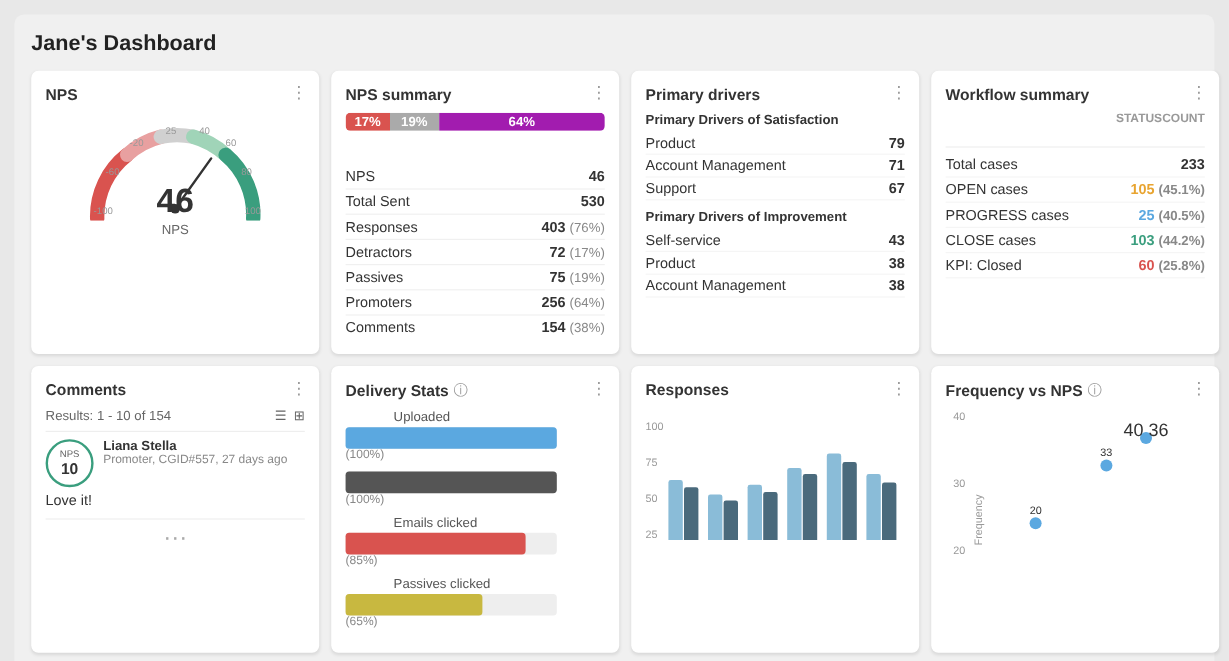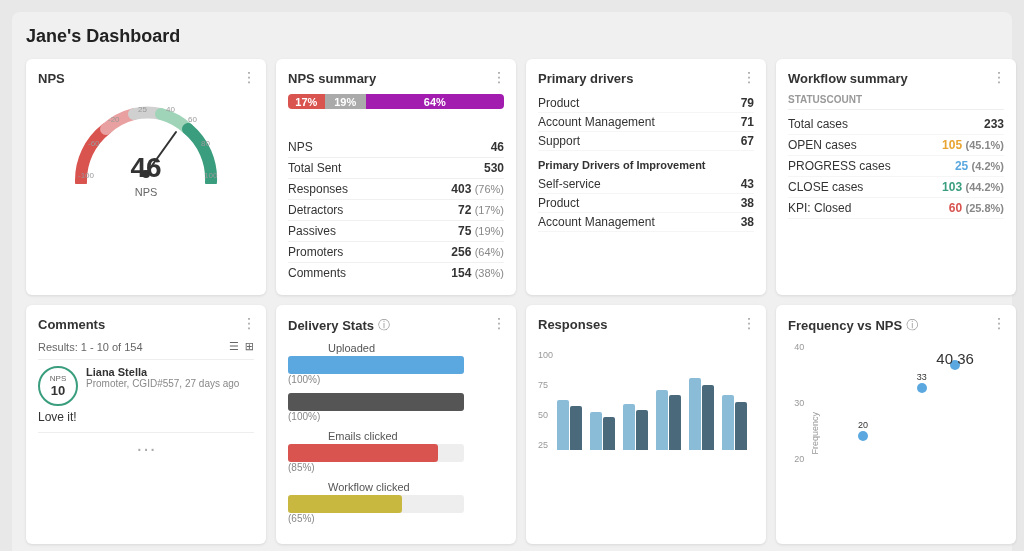--- a/index.html
+++ b/index.html
@@ -115,28 +115,28 @@
       display: flex;
       justify-content: space-between;
       padding: 2px 0;
       font-size: 12px;
       border-bottom: 1px solid #f5f5f5;
     }
     .driver-val { font-weight: bold; }
     
     .workflow-header {
       display: flex;
-      justify-content: flex-start;
+      justify-content: flex-end;
       font-size: 10px;
       font-weight: bold;
       color: #999;
       text-transform: uppercase;
       margin-bottom: 4px;
       border-bottom: 1px solid #eee;
-      padding-bottom: 4px;
+      padding-bottom: 17px;
     }
     .workflow-row {
       display: flex;
       justify-content: space-between;
       padding: 3px 0;
       border-bottom: 1px solid #f5f5f5;
       font-size: 12px;
     }
     .workflow-count { font-weight: bold; color: #333; }
     .workflow-pct { font-size: 11px; color: #888; }
@@ -312,20 +312,21 @@
         <div class="summary-row">
           <span>Comments</span>
           <span class="summary-val">154 <span class="summary-pct">(38%)</span></span>
         </div>
       </div>
     </div>
 
     <div class="card">
       <div class="card-title">Primary drivers</div>
       <span class="card-menu">⋮</span>
+      <div class="drivers-section-title">Primary Drivers of Satisfaction</div>
       <div class="driver-row">
         <span>Product</span>
         <span class="driver-val">79</span>
       </div>
       <div class="driver-row">
         <span>Account Management</span>
         <span class="driver-val">71</span>
       </div>
       <div class="driver-row">
         <span>Support</span>
@@ -356,21 +357,21 @@
       <div class="workflow-row">
         <span>Total cases</span>
         <span class="workflow-count wf-total">233</span>
       </div>
       <div class="workflow-row">
         <span>OPEN cases</span>
         <span class="workflow-count wf-open-val">105 <span class="workflow-pct">(45.1%)</span></span>
       </div>
       <div class="workflow-row">
         <span>PROGRESS cases</span>
-        <span class="workflow-count wf-prog-val">25 <span class="workflow-pct">(4.2%)</span></span>
+        <span class="workflow-count wf-prog-val">25 <span class="workflow-pct">(40.5%)</span></span>
       </div>
       <div class="workflow-row">
         <span>CLOSE cases</span>
         <span class="workflow-count wf-close-val">103 <span class="workflow-pct">(44.2%)</span></span>
       </div>
       <div class="workflow-row">
         <span>KPI: Closed</span>
         <span class="workflow-count wf-kpi-val">60 <span class="workflow-pct">(25.8%)</span></span>
       </div>
     </div>
@@ -436,21 +437,21 @@
         <div class="delivery-bar-container">
           <div class="delivery-bar-wrap">
             <div class="delivery-bar" style="width:85%; background:#d9534f;"></div>
           </div>
           <span class="delivery-num">17</span>
         </div>
         <div class="delivery-pct">(85%)</div>
       </div>
 
       <div class="delivery-row">
-        <div class="delivery-label">Workflow clicked</div>
+        <div class="delivery-label">Passives clicked</div>
         <div class="delivery-bar-container">
           <div class="delivery-bar-wrap">
             <div class="delivery-bar" style="width:65%; background:#c8b840;"></div>
           </div>
           <span class="delivery-num">13</span>
         </div>
         <div class="delivery-pct">(65%)</div>
       </div>
     </div>
 

